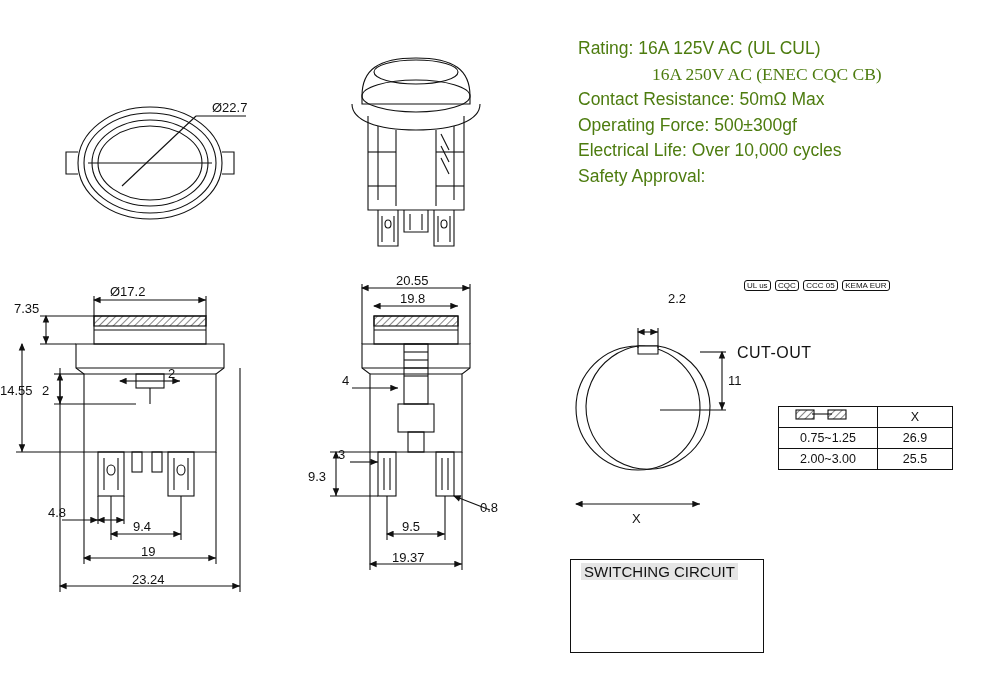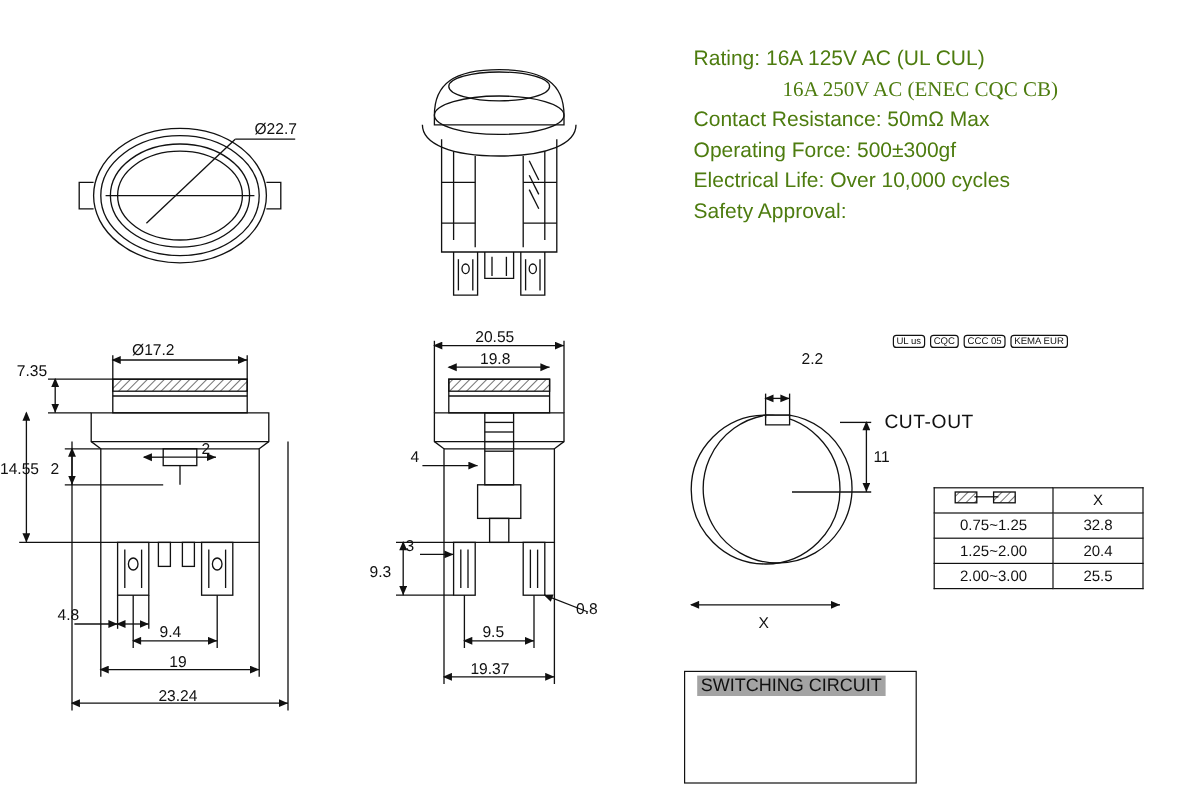--- a/index.html
+++ b/index.html
@@ -8,21 +8,21 @@
   svg{display:block;}
   .spec{position:absolute;left:578px;top:36px;width:400px;font-size:17.5px;line-height:25.5px;color:#4d7c0f;}
   .spec .ln{white-space:nowrap;}
   .spec .ind{padding-left:74px;font-family:Liberation Serif, serif;}
   .cutout-title{position:absolute;left:737px;top:300px;font-size:16px;letter-spacing:.5px;margin-top:44px;}
   .tbl{position:absolute;left:778px;top:406px;border-collapse:collapse;font-size:12.5px;}
   .tbl td{border:1px solid #111;padding:2px 6px;text-align:center;height:16px;}
   .tbl td.w1{width:86px;}
   .tbl td.w2{width:62px;}
   .sw-box{position:absolute;left:570px;top:559px;width:192px;height:92px;border:1px solid #111;background:#fff;}
-  .sw-title{position:absolute;left:581px;top:563px;font-size:15px;background:#a3a3a3;padding:0 3px;}
+  .sw-title{position:absolute;left:581px;top:563px;font-size:15px;background:#e5e5e5;padding:0 3px;}
   .appr{position:absolute;left:744px;top:276px;}
   .badge{display:inline-block;border:1px solid #111;border-radius:3px;font-size:8px;padding:0 2px;vertical-align:middle;}
 </style>
 </head>
 <body>
 
 <div class="root">
 
   <svg width="1000" height="674" viewBox="0 0 1000 674">
     <defs>
@@ -286,25 +286,21 @@
   <div class="cutout-title">CUT-OUT</div>
 
   <table class="tbl">
     <tbody>
         <tr>
       <td class="w1"></td>
       <td class="w2">X</td>
     </tr>
     <tr>
       <td>0.75~1.25</td>
-      <td>32.8</td>
-    </tr>
-    <tr>
-      <td>1.25~2.00</td>
-      <td>20.4</td>
+      <td>26.9</td>
     </tr>
     <tr>
       <td>2.00~3.00</td>
       <td>25.5</td>
     </tr>
   </tbody>
     </table>
 
   <div class="sw-box"></div>
   <div class="sw-title">SWITCHING CIRCUIT</div>

